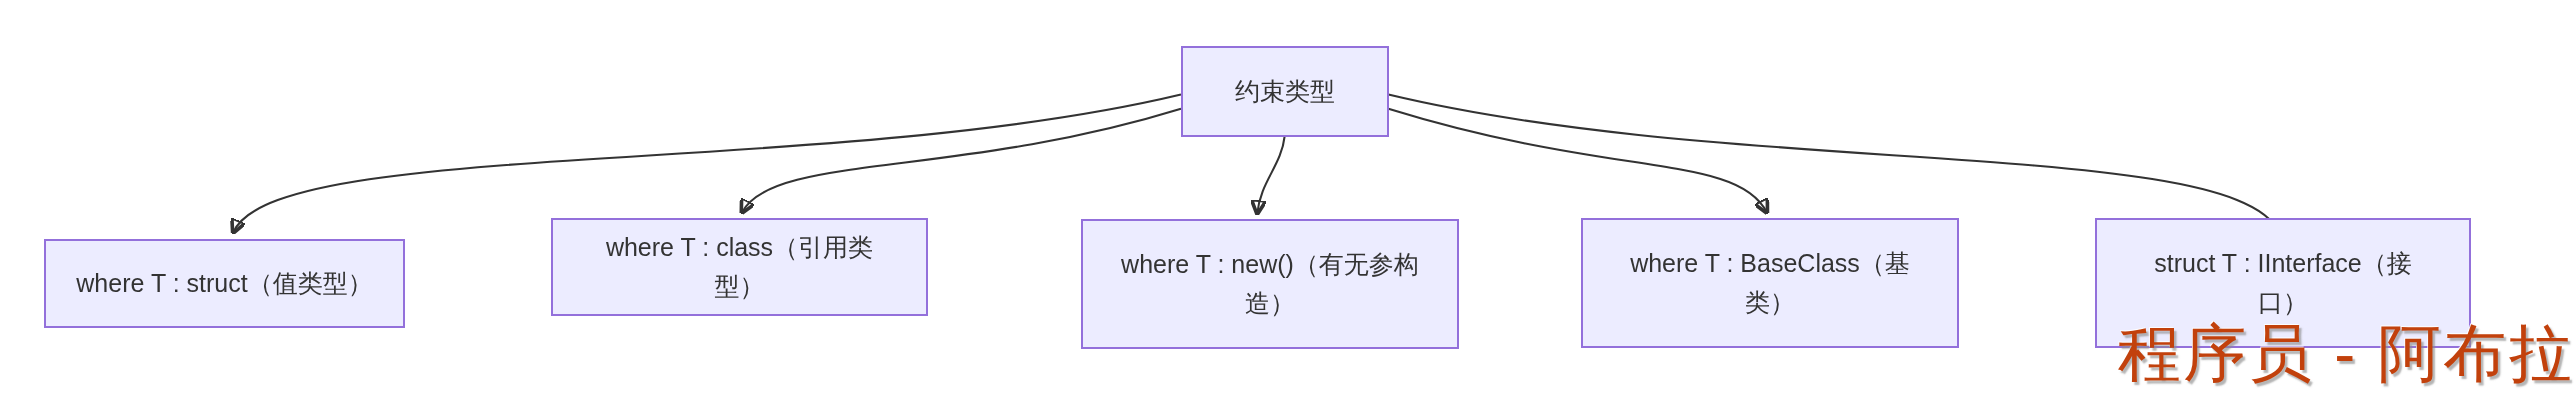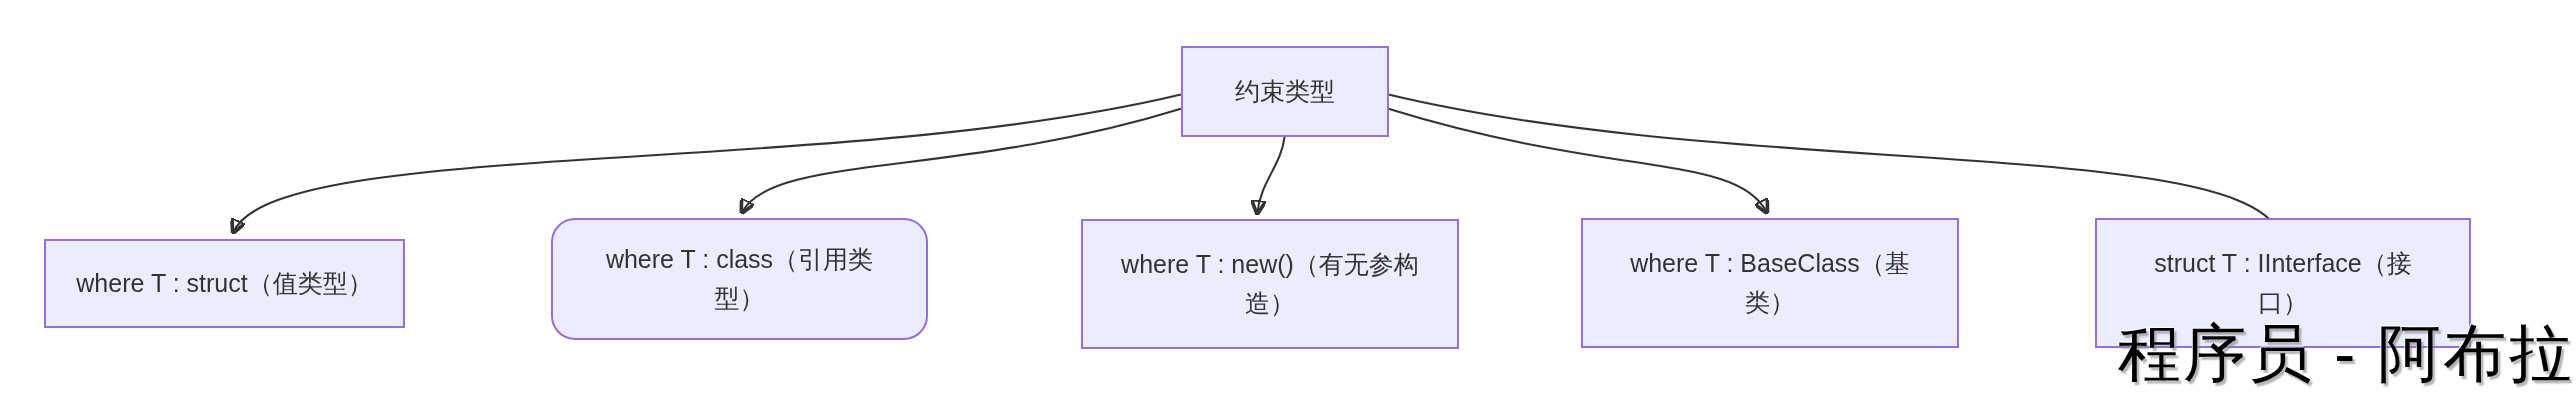--- a/index.html
+++ b/index.html
@@ -41,21 +41,21 @@
     white-space: nowrap;
   }
   .watermark {
     position: absolute;
     right: 1.7px;
     top: 322px;
     font-size: 63px;
     line-height: 1;
     letter-spacing: 2.5px;
     white-space: nowrap;
-    color: #000000;
+    color: #c2410c;
     text-shadow: 2.5px 2.5px 1.7px rgba(140,140,140,0.65), -0.8px -0.8px 0 rgba(255,255,255,0.9);
     pointer-events: none;
   }
 </style>
 </head>
 <body>
 
 <div class="canvas">
 
   <svg class="edges" viewBox="0 0 3102 476" xmlns="http://www.w3.org/2000/svg">
@@ -72,21 +72,21 @@
   </svg>
 
   <div class="node" style="left:1181px; top:46px; width:208px; height:91px;">
     <div class="node-line">约束类型</div>
   </div>
 
   <div class="node" style="left:44px; top:239px; width:361px; height:89px;">
     <div class="node-line">where T : struct（值类型）</div>
   </div>
 
-  <div class="node" style="left:551px; top:218px; width:377px; height:122px;border-radius:24px;">
+  <div class="node" style="left:551px; top:218px; width:377px; height:98px;">
     <div class="node-line">where T : class（引用类</div>
     <div class="node-line">型）</div>
   </div>
 
   <div class="node" style="left:1081px; top:219px; width:378px; height:130px;">
     <div class="node-line">where T : new()（有无参构</div>
     <div class="node-line">造）</div>
   </div>
 
   <div class="node" style="left:1581px; top:218px; width:378px; height:130px;">

